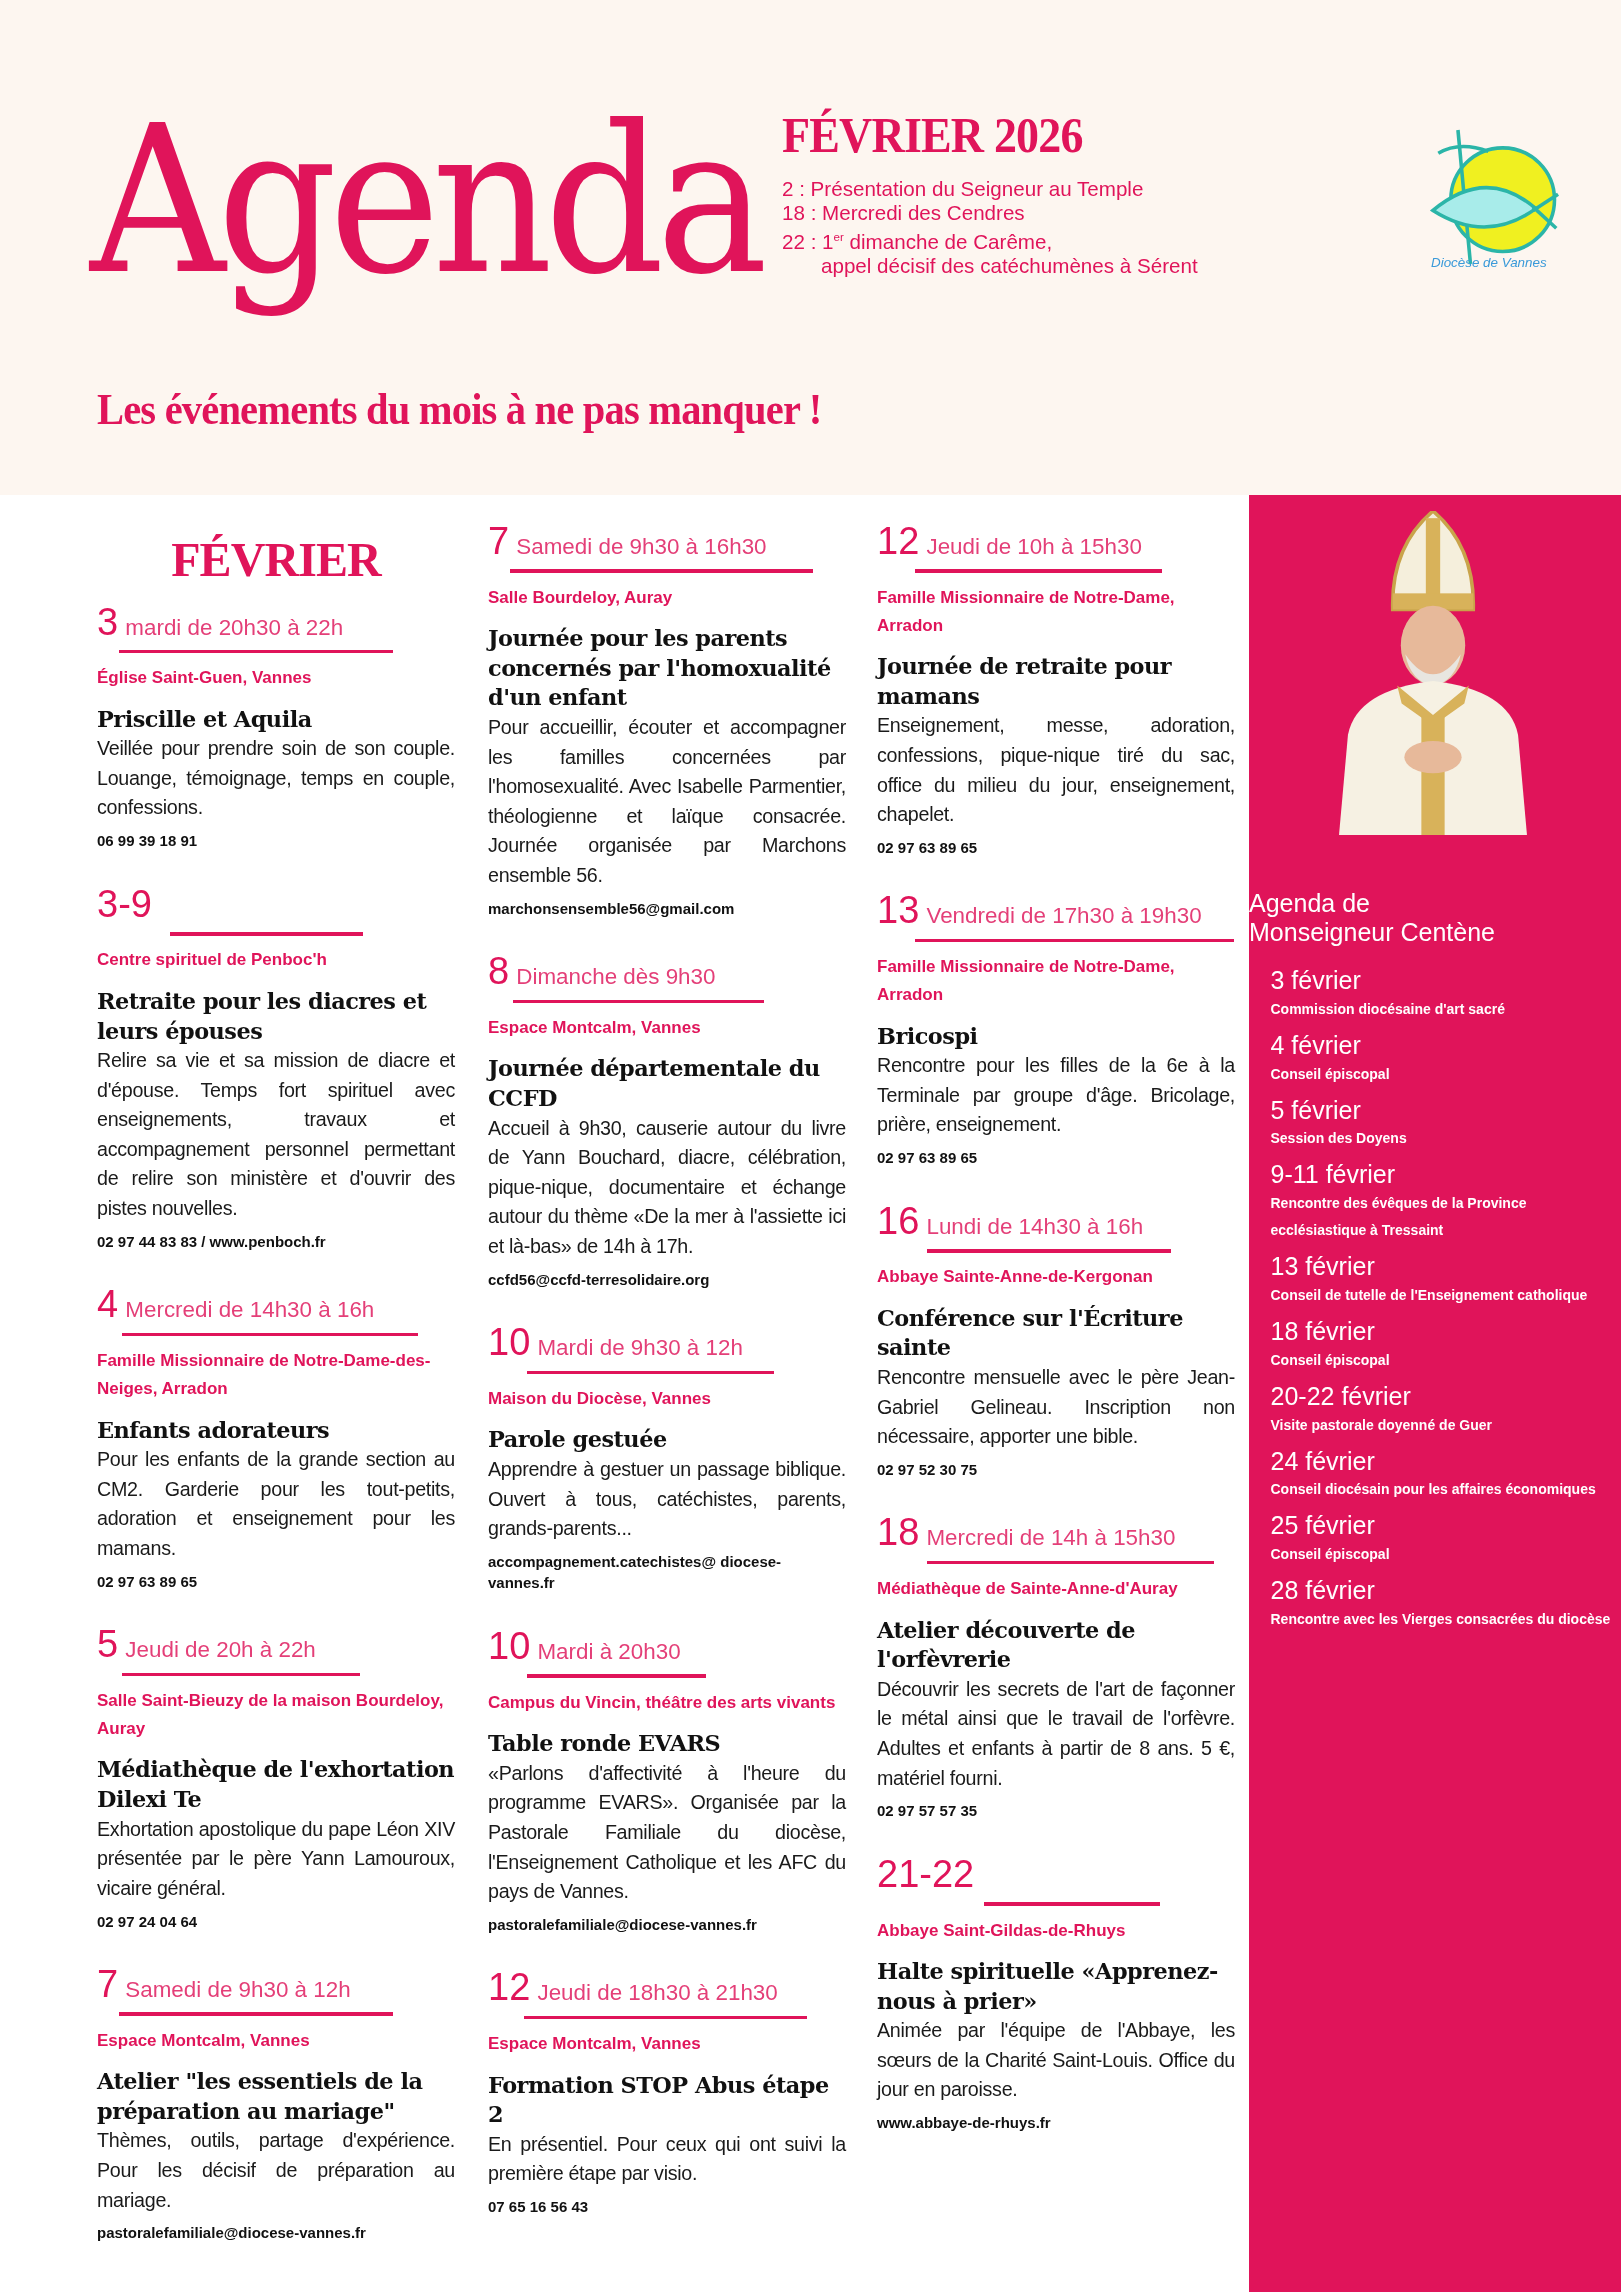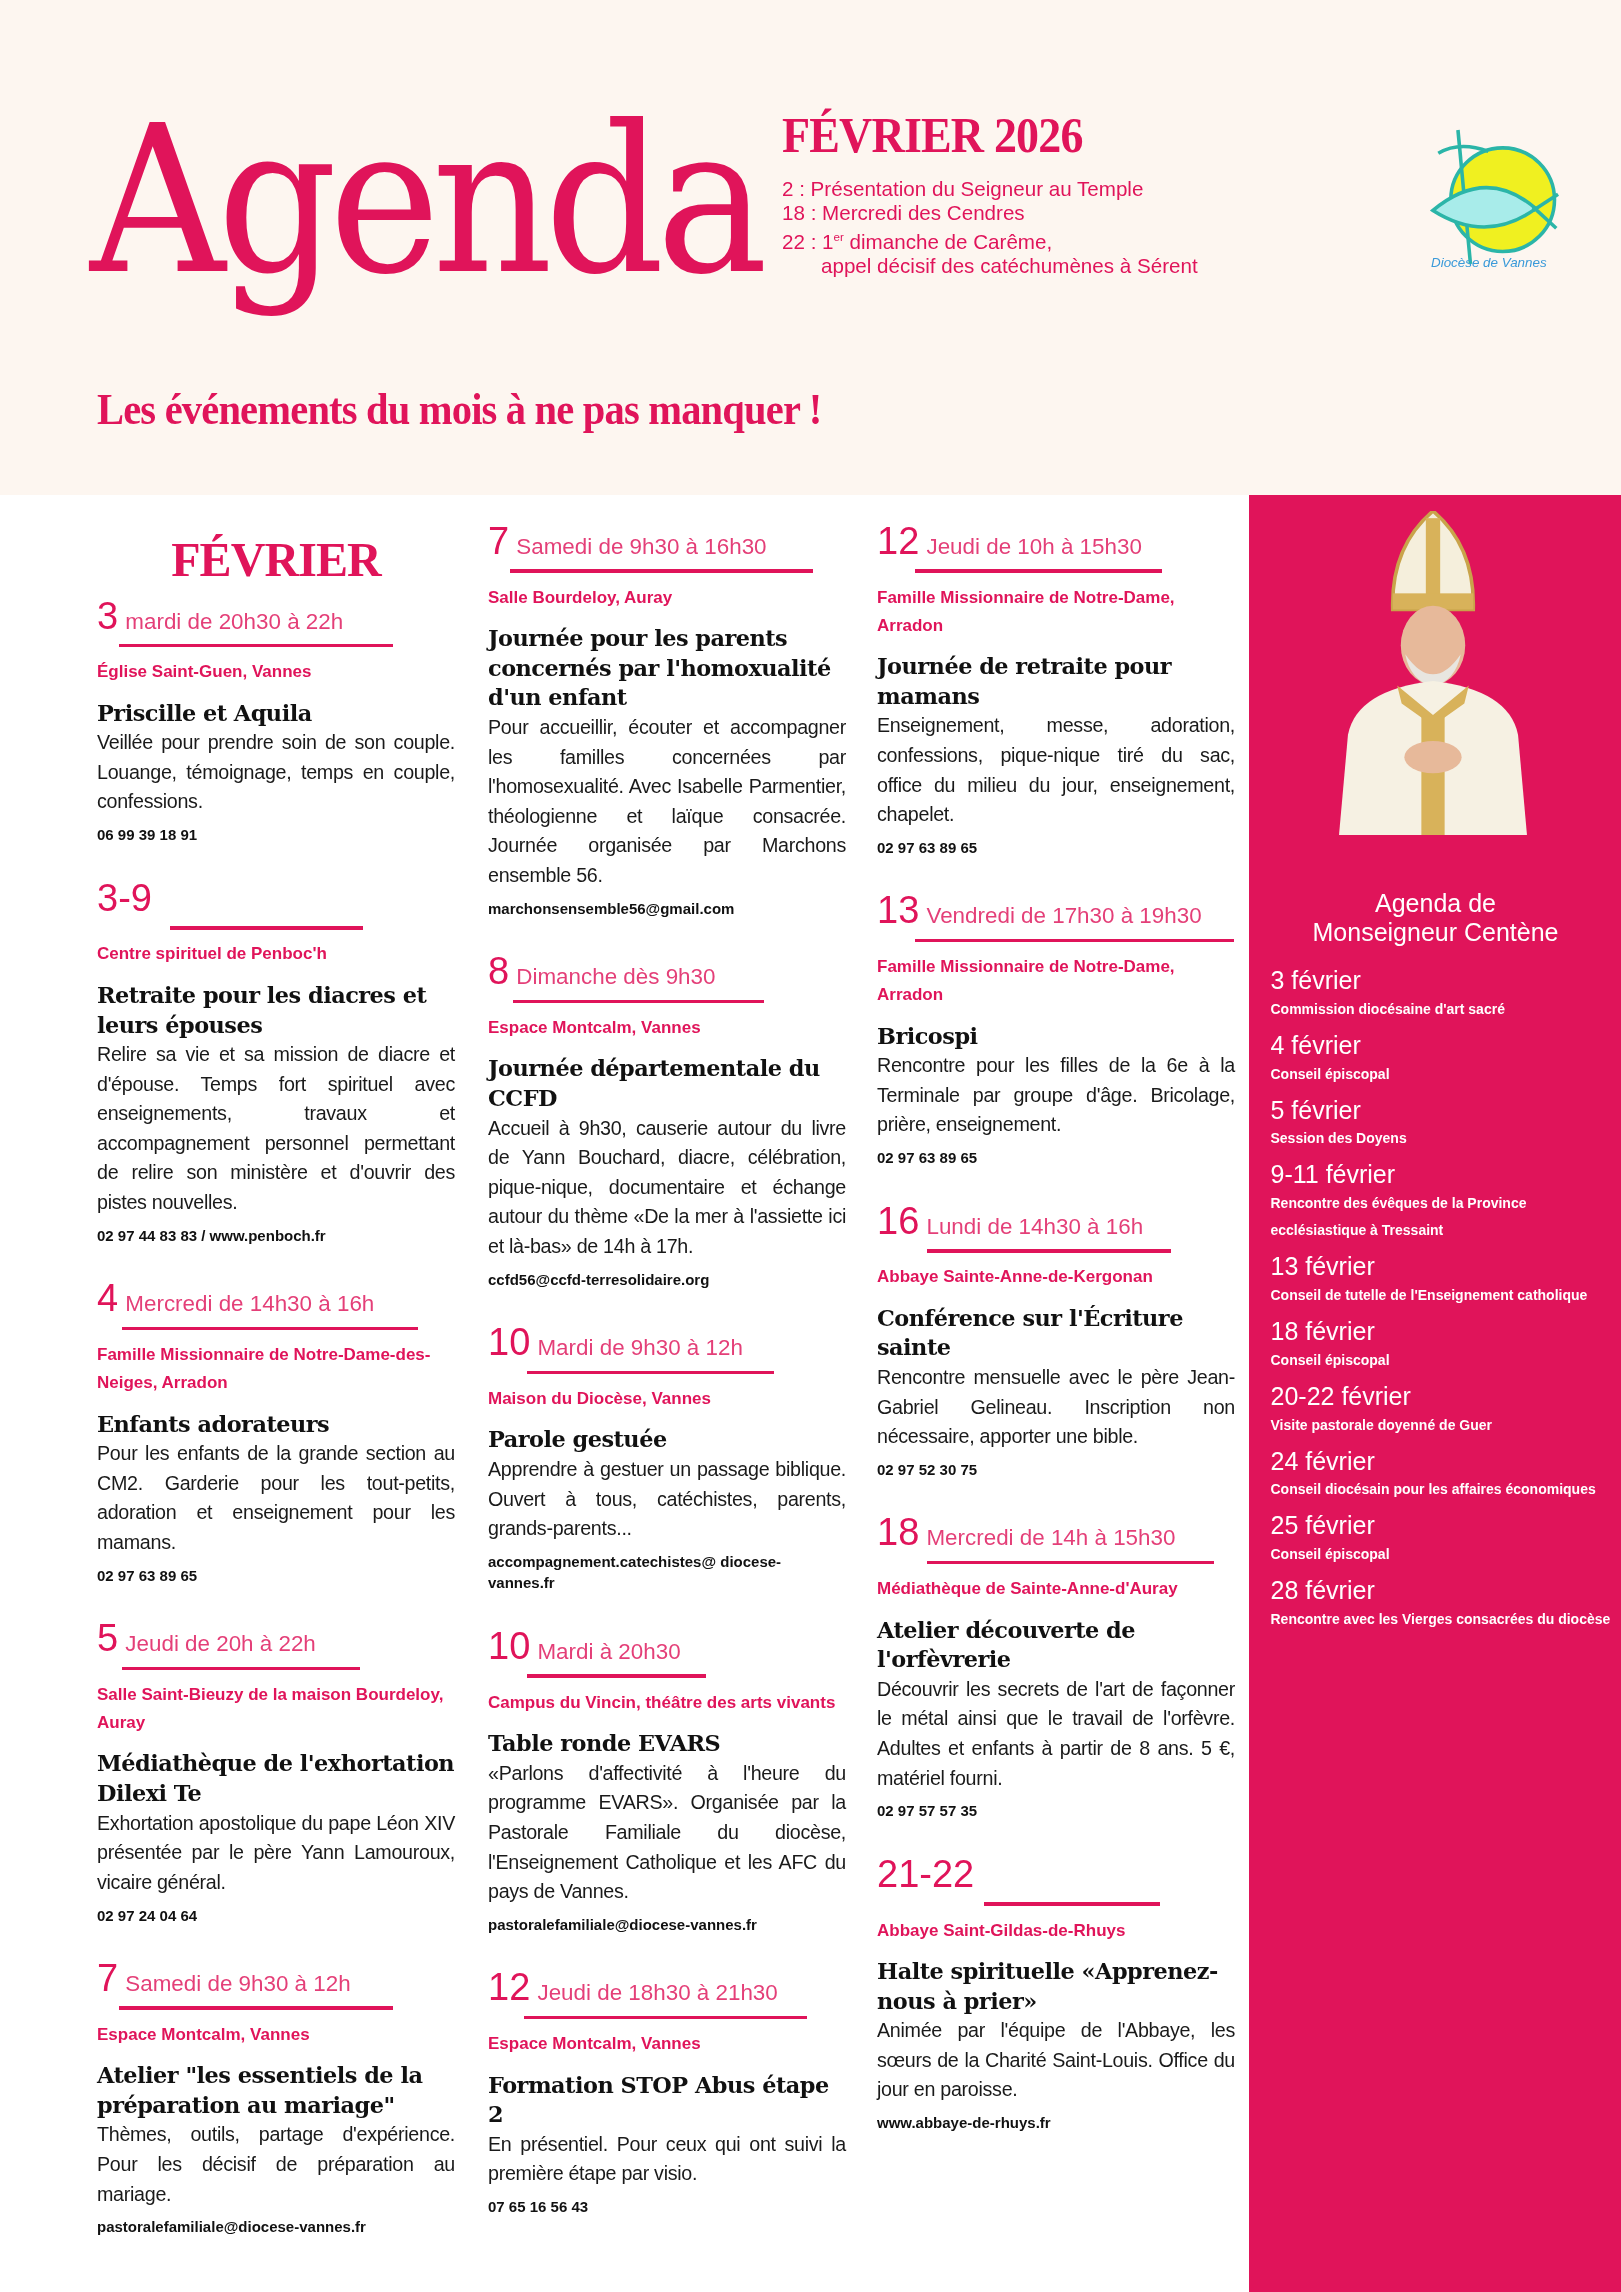--- a/index.html
+++ b/index.html
@@ -34,37 +34,37 @@
   .logo-caption { position: absolute; left: 1431px; top: 255px; font-size: 13.4px; font-style: italic; color: #3a9ad9;
     font-family: "Liberation Sans", sans-serif; }
 
   .col { position: absolute; top: 519px; width: 358px; }
   .col1 { left: 97px; }
   .col2 { left: 488px; }
   .col3 { left: 877px; }
 
   .month-heading {
     font-family: "Liberation Serif", serif; font-size: 48px; font-weight: bold; color: #e0145a;
-    text-align: center; width: 358px; margin-top: 12.5px; margin-bottom: 7px; letter-spacing: -0.9px;
+    text-align: center; width: 358px; margin-top: 12.5px; margin-bottom: 13px; letter-spacing: -0.9px;
   }
   .event { margin-bottom: 30px; }
   .date-line { display: flex; align-items: baseline; color: #e0145a; white-space: nowrap; }
   .day-num { font-size: 38px; line-height: 45px; font-family: "Liberation Sans", sans-serif; }
   .day-time { font-size: 22.4px; margin-left: 7.2px; color: #e43f78; text-align: center; }
   .rule { height: 3.6px; background: #e0145a; margin: 5.4px 0 10.7px 0; }
   .place { color: #e0145a; font-weight: bold; font-size: 17px; line-height: 28px; }
   .ev-title { font-family: "DejaVu Serif", serif; font-weight: bold; font-size: 22.4px; line-height: 29.6px; margin-top: 12.5px; color: #111; letter-spacing: -0.5px; }
   .ev-desc { font-family: "Liberation Sans", sans-serif; font-size: 19.7px; line-height: 29.6px; color: #1a1a1a; text-align: justify; letter-spacing: -0.3px; }
   .ev-contact { font-weight: bold; font-size: 15px; line-height: 21.5px; margin-top: 7.2px; color: #111; }
 
   .sidebar {
     position: absolute; left: 1249px; top: 495px; width: 373px; height: 1797px; background: #e0145a;
   }
   .bishop-photo { position: absolute; left: 72px; top: 16px; width: 224px; height: 324px; }
-  .side-title { position: absolute; left: 0; top: 394px; width: 373px; text-align: center; color: #fff;
+  .side-title { position: absolute; left: 0; top: 394px; width: 373px; color: #fff;
     font-size: 25px; line-height: 29px; }
   .side-list { position: absolute; left: 21.5px; top: 472px; width: 340px; color: #fff; }
   .side-item { margin-bottom: 9px; }
   .side-date { font-size: 25px; line-height: 27px; color: #ffffff; }
   .side-desc { font-size: 14px; line-height: 27px; font-weight: bold; margin-top: 1.8px; }
 </style>
 </head>
 <body>
 
 <div class="header">

